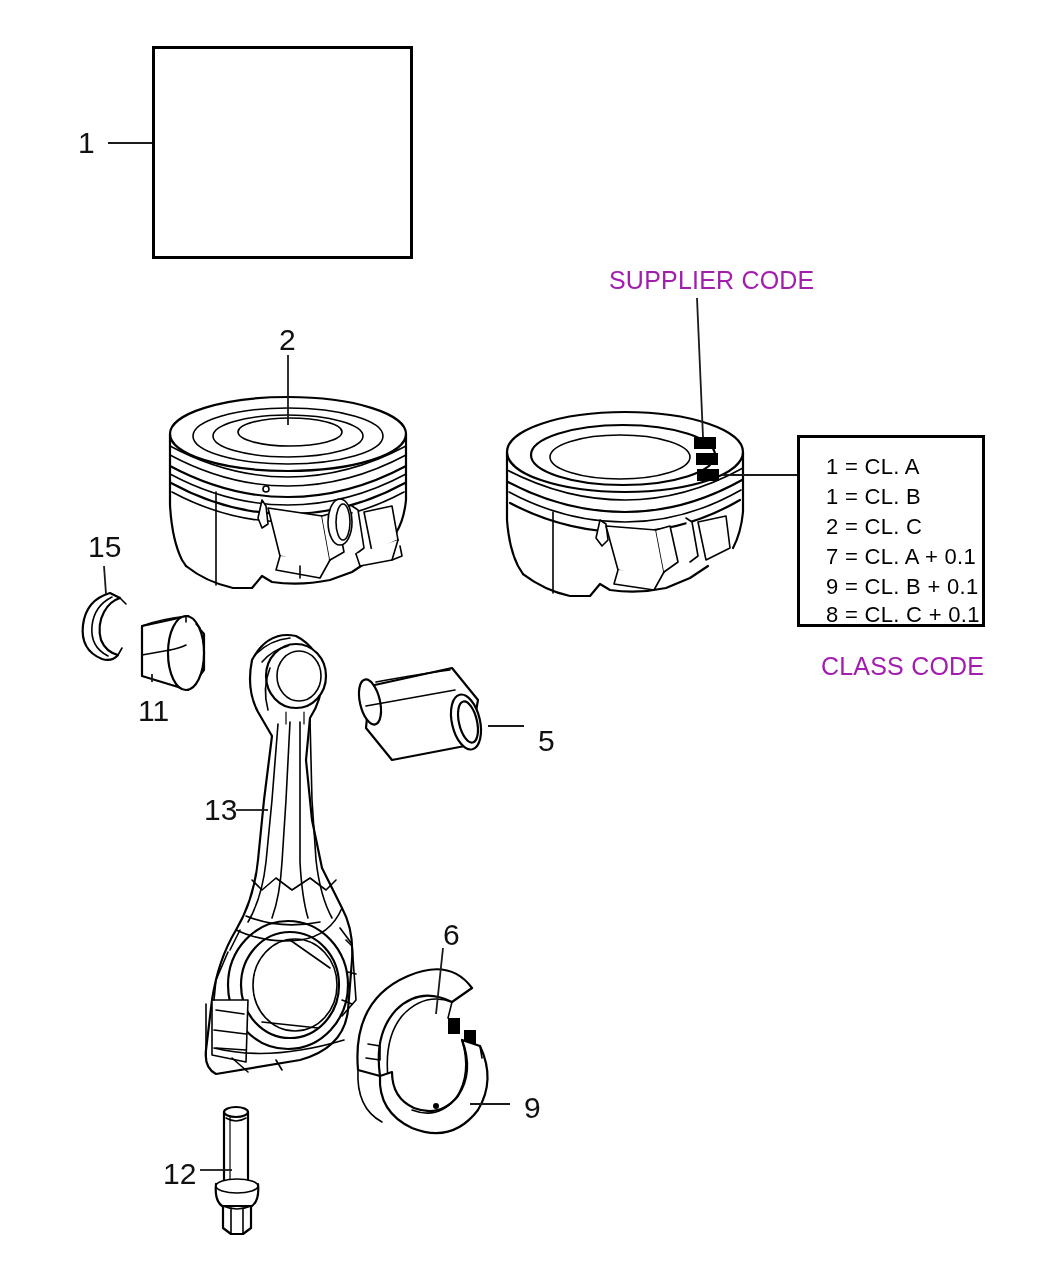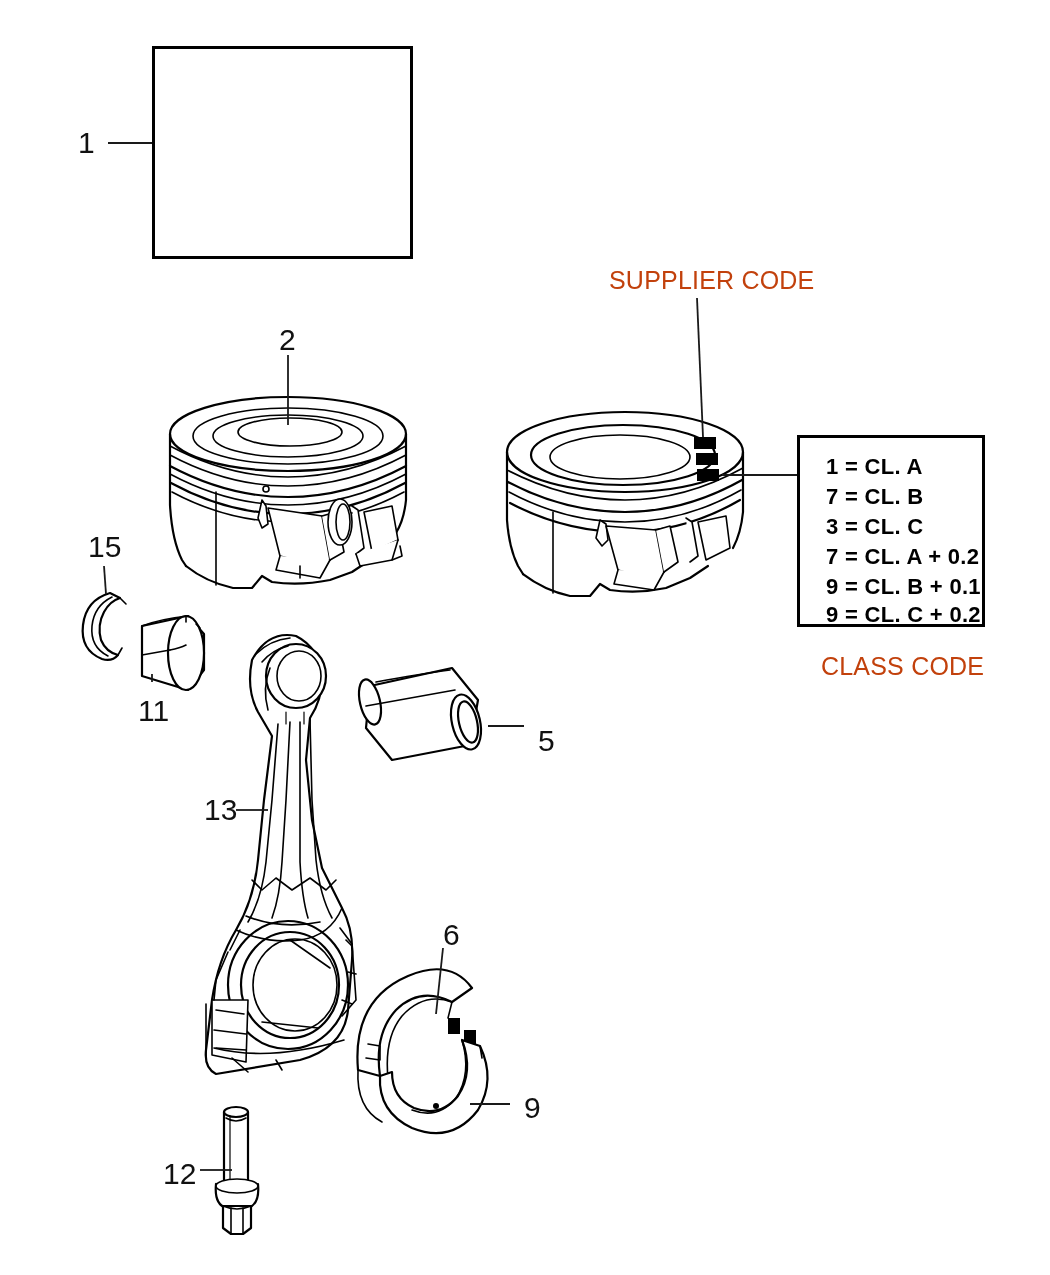--- a/index.html
+++ b/index.html
@@ -1,25 +1,25 @@
 <!DOCTYPE html>
 <html><head>
 <meta charset="utf-8">
 <style>
   html,body{margin:0;padding:0;background:#fff;}
   body{width:1050px;height:1275px;position:relative;
        font-family:"Liberation Sans",sans-serif;color:#000;overflow:hidden;}
   #stage{position:absolute;inset:0;width:1050px;height:1275px;}
   svg{position:absolute;top:0;left:0;width:1050px;height:1275px;}
   .lbl{position:absolute;font-size:30px;line-height:1;color:#111;white-space:nowrap;}
-  .cap{position:absolute;font-size:25px;line-height:1;color:#c2410c;white-space:nowrap;
+  .cap{position:absolute;font-size:25px;line-height:1;color:#a21caf;white-space:nowrap;
        letter-spacing:.2px;}
   .ccbox{position:absolute;left:797px;top:435px;width:188px;height:192px;
          border:3px solid #000;background:#fff;box-sizing:border-box;}
-  .ccrow{position:absolute;left:26px;font-size:22px;font-weight:bold;
+  .ccrow{position:absolute;left:26px;font-size:22px;font-weight:normal;
          white-space:nowrap;letter-spacing:.3px;}
   .ringbox{position:absolute;left:152px;top:46px;width:261px;height:213px;
            border:3px solid #000;background:#fff;box-sizing:border-box;}
 </style>
 </head>
 <body>
 
 <div id="stage">
 
   <svg viewBox="0 0 1050 1275">
@@ -238,25 +238,25 @@
       <path d="M223 1206 Q237 1212 251 1206" class="st w1"></path>
     </g>
     <line x1="200" y1="1170" x2="232" y2="1170" class="lead"></line>
 
   </svg>
 
   <div class="ringbox"></div>
 
   <div class="ccbox">
     <div class="ccrow" style="top:16px">1 = CL. A</div>
-    <div class="ccrow" style="top:46px">7 = CL. B</div>
-    <div class="ccrow" style="top:76px">3 = CL. C</div>
-    <div class="ccrow" style="top:106px">7 = CL. A + 0.2</div>
+    <div class="ccrow" style="top:46px">1 = CL. B</div>
+    <div class="ccrow" style="top:76px">2 = CL. C</div>
+    <div class="ccrow" style="top:106px">7 = CL. A + 0.1</div>
     <div class="ccrow" style="top:136px">9 = CL. B + 0.1</div>
-    <div class="ccrow" style="top:164px">9 = CL. C + 0.2</div>
+    <div class="ccrow" style="top:164px">8 = CL. C + 0.1</div>
   </div>
 
   <div class="cap" style="left:609px;top:268px">SUPPLIER CODE</div>
   <div class="cap" style="left:821px;top:654px">CLASS CODE</div>
 
   <div class="lbl" style="left:78px;top:128px">1</div>
   <div class="lbl" style="left:279px;top:325px">2</div>
   <div class="lbl" style="left:88px;top:532px">15</div>
   <div class="lbl" style="left:138px;top:696px">11</div>
   <div class="lbl" style="left:538px;top:726px">5</div>

